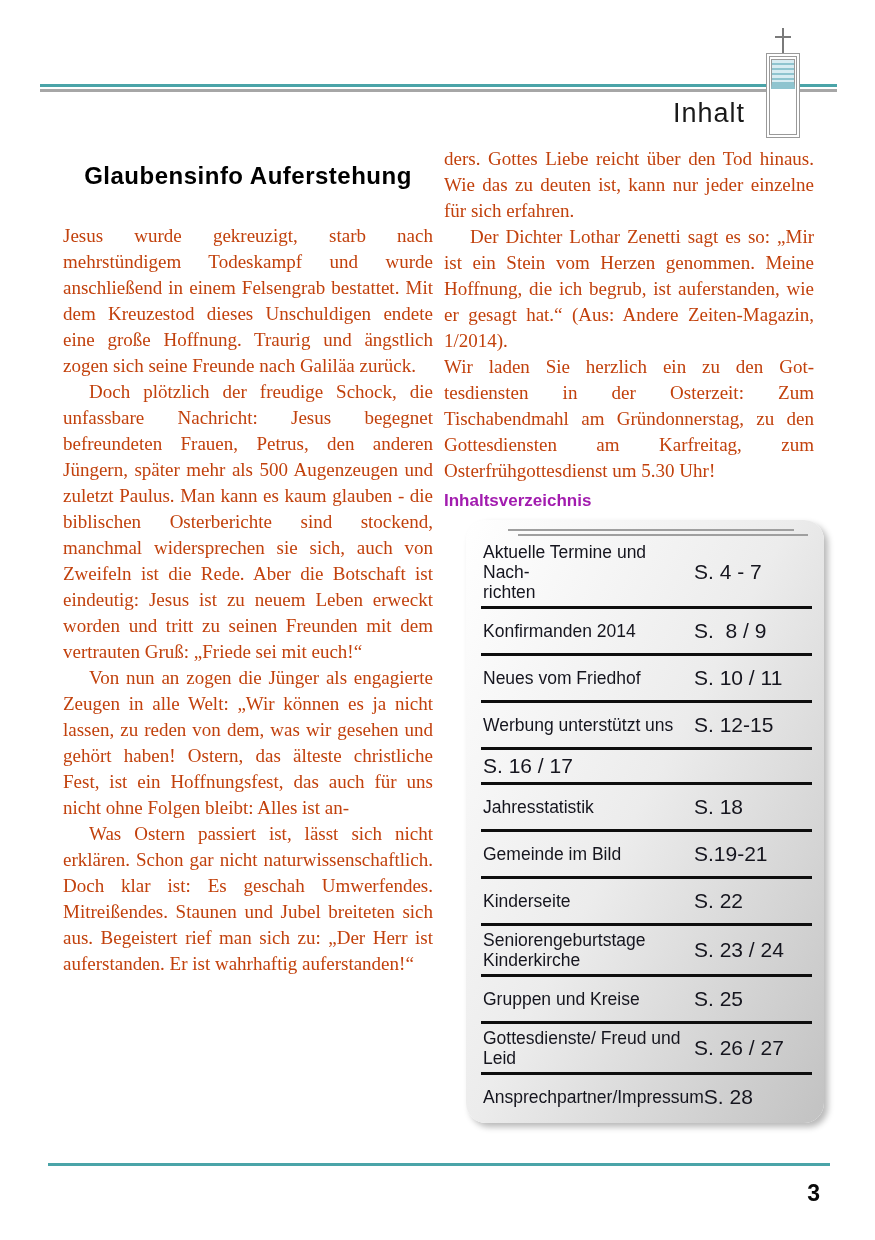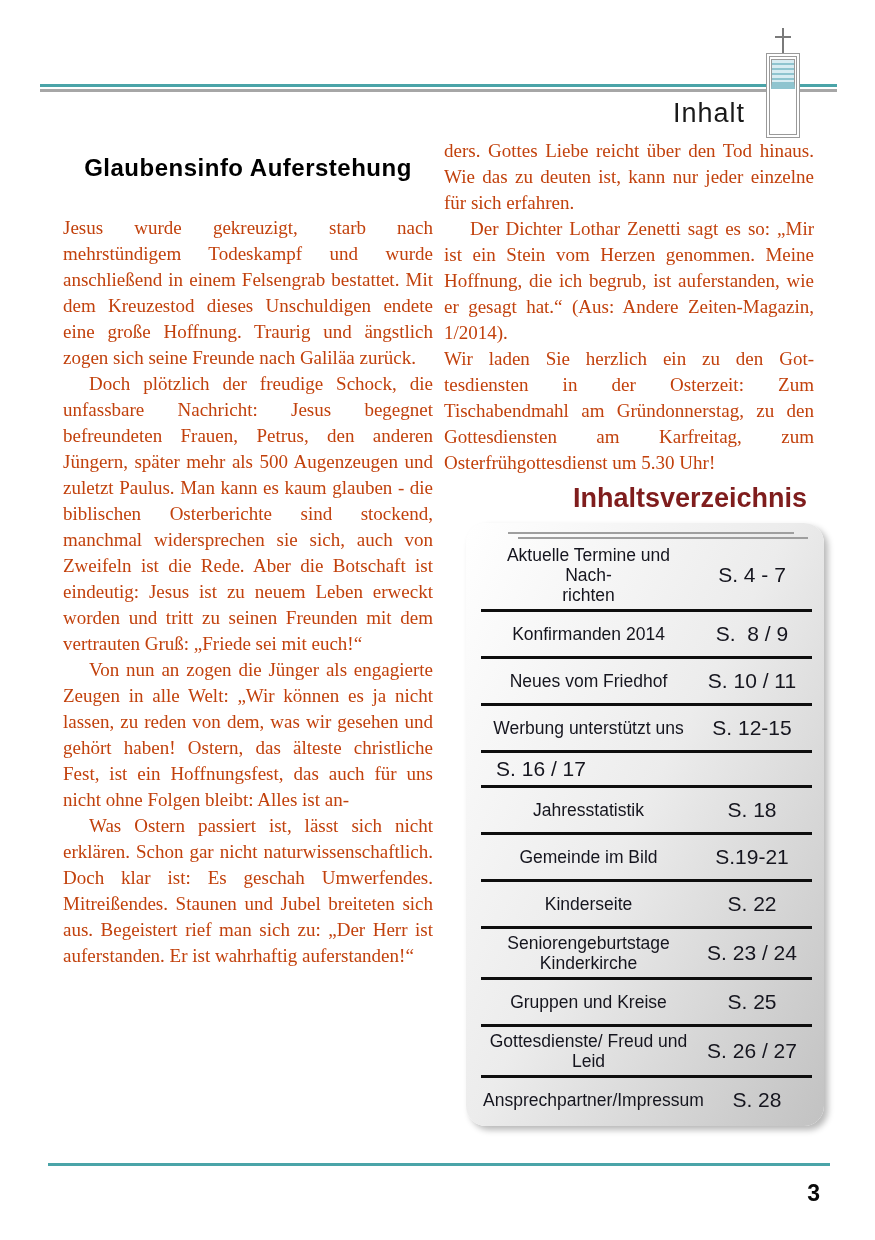--- a/index.html
+++ b/index.html
@@ -39,59 +39,58 @@
     box-shadow:inset 0 0 0 2px #ffffff, inset 0 0 0 3px #9a9a9a;
   }
   .tower .louver{
     position:absolute;left:8px;top:31px;width:24px;height:30px;
     border:1px solid #9a9a9a;border-bottom:7px solid var(--louver-stripe);
     background:repeating-linear-gradient(to bottom,var(--louver-bg) 0 3px,var(--louver-stripe) 3px 5px);
   }
 
   
   .columns{
-    position:absolute;left:63px;top:138px;width:762px;
+    position:absolute;left:63px;top:146px;width:762px;
     display:flex;gap:11px;
   }
   .col-left{width:370px;}
   .col-right{width:381px;}
   .article-title{
     font-family:"Liberation Sans",sans-serif;
     font-weight:700;font-size:24px;letter-spacing:.5px;
     text-align:center;margin:16px 0 33px 0;color:#000;
   }
   .body-text p{
     font-size:19px;line-height:26px;
     text-align:justify;color:#c2410c;
     width:370px;
   }
   .body-text p.indent{text-indent:26px;}
 
   
   .toc-title{
     font-family:"Liberation Sans",sans-serif;
-    font-weight:700;font-size:27px;color:#7f1d1d;
-    text-align:right;margin:7px 18px 9px 0;
+    font-weight:700;font-size:17px;color:#a21caf;
+    text-align:left;margin:7px 18px 9px 0;
   }
   .toc-box{
     width:358px;margin-left:22px;
     border-radius:20px;
     background:linear-gradient(118deg,#ffffff 0%,#ececec 48%,#c2c2c2 100%);
     box-shadow:4px 4px 6px rgba(0,0,0,.28);
     padding:6px 0 4px 0;
   }
   .toc-topline{height:2px;background:#9f9f9f;}
   .toc-topline.a{margin:3px 30px 0 42px;}
   .toc-topline.b{margin:3px 16px 2px 52px;}
   .toc-row{
     display:flex;align-items:center;
     margin:0 12px 0 15px;
     border-bottom:3px solid #0e0e0e;
     padding:10px 2px;
-    text-align:center;
   }
   .toc-row.two{padding:4px 2px;}
   .toc-row.last{border-bottom:none;}
   .toc-label{
     flex:1;
     font-family:"Liberation Sans",sans-serif;
     font-size:17.5px;line-height:20px;
     color:var(--toc-text);white-space:pre-line;
   }
   .toc-pages{

